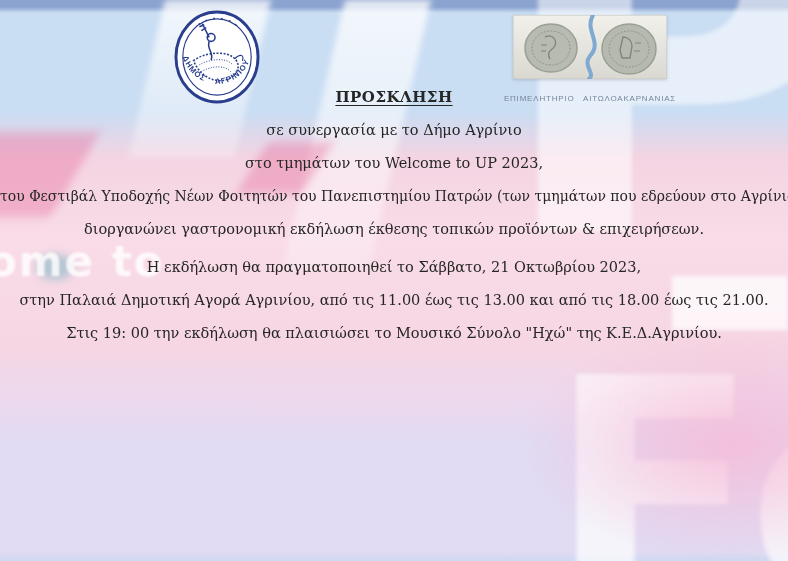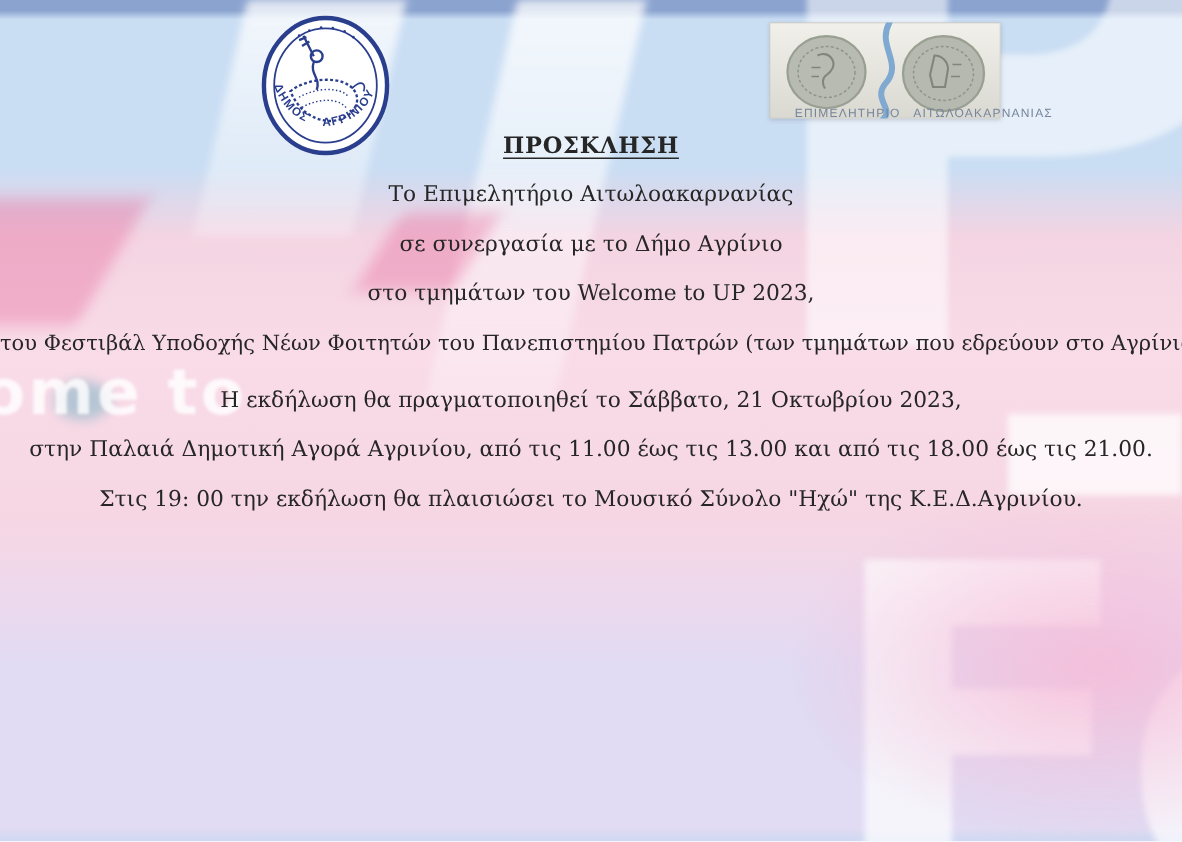--- a/index.html
+++ b/index.html
@@ -30,22 +30,22 @@
       font-weight:bold;white-space:nowrap;line-height:1;}
   .wm-ome{left:-12px;top:241px;font-size:42px;letter-spacing:2px;filter:blur(1px);}
   .wm-p{left:492px;top:-192px;font-size:500px;color:rgba(255,255,255,.55);filter:blur(2px);}
   .wm-fe{left:548px;top:338px;font-size:310px;color:rgba(255,255,255,.68);filter:blur(2px);}
   .white-block{left:672px;top:276px;width:116px;height:54px;
       background:rgba(255,255,255,.75);filter:blur(2px);}
   
   .logo-muni{position:absolute;left:174px;top:10px;width:86px;height:94px;z-index:3;}
   .logo-chamber{position:absolute;left:513px;top:15px;width:154px;height:64px;z-index:3;
       box-shadow:0 1px 3px rgba(120,120,140,.35);}
-  .chamber-caption{position:absolute;left:478px;top:71px;width:224px;z-index:3;
-      text-align:right;font-family:"Liberation Sans",sans-serif;
+  .chamber-caption{position:absolute;left:478px;top:94px;width:224px;z-index:3;
+      text-align:center;font-family:"Liberation Sans",sans-serif;
       font-size:8px;letter-spacing:.8px;word-spacing:6px;color:#76859b;}
   
   .content{position:absolute;top:81px;left:0;width:100%;z-index:4;
       text-align:center;color:#262626;font-size:14.5px;}
   .content p{margin:0;line-height:33px;white-space:nowrap;}
   .heading{font-weight:bold;font-size:15px;text-decoration:underline;
       text-underline-offset:3px;letter-spacing:.5px;}
   .wide{font-size:14px;}
   .details{margin-top:5px;}
   .footer-note{margin-top:14px;font-weight:bold;font-size:14px;}
@@ -117,24 +117,24 @@
       <path d="M 110,22 c 5,0 9,4 9,9 l -2,12 h -8 l -2,-8 z" fill="none" stroke="#80867b" stroke-width="1.4"></path>
       <path d="M 122,28 h 6 M 121,36 h 6" stroke="#80867b" stroke-width="1"></path>
     </g>
 
     <path d="M 80,0 C 71,16 90,27 77,41 C 69,51 83,58 76,64" fill="none" stroke="#7fa9d1" stroke-width="4" stroke-linecap="round"></path>
   </svg>
   <div class="chamber-caption">ΕΠΙΜΕΛΗΤΗΡΙΟ ΑΙΤΩΛΟΑΚΑΡΝΑΝΙΑΣ</div>
 
   <div class="content">
     <p class="heading">ΠΡΟΣΚΛΗΣΗ</p>
-    <p>Το Επιμελητήριο Αιτωλοακαρνανίας</p>
     <p>σε συνεργασία με το Δήμο Αγρίνιο</p>
     <p>στο τμημάτων του Welcome to UP 2023,</p>
     <p class="wide">του Φεστιβάλ Υποδοχής Νέων Φοιτητών του Πανεπιστημίου Πατρών (των τμημάτων που εδρεύουν στο Αγρίνιο),</p>
+    <p>διοργανώνει γαστρονομική εκδήλωση έκθεσης τοπικών προϊόντων &amp; επιχειρήσεων.</p>
     <div class="details">
       <p>Η εκδήλωση θα πραγματοποιηθεί το Σάββατο, 21 Οκτωβρίου 2023,</p>
       <p>στην Παλαιά Δημοτική Αγορά Αγρινίου, από τις 11.00 έως τις 13.00 και από τις 18.00 έως τις 21.00.</p>
       <p>Στις 19: 00 την εκδήλωση θα πλαισιώσει το Μουσικό Σύνολο "Ηχώ" της Κ.Ε.Δ.Αγρινίου.</p>
     </div>
   </div>
 
 </div>
 
 </body></html>

